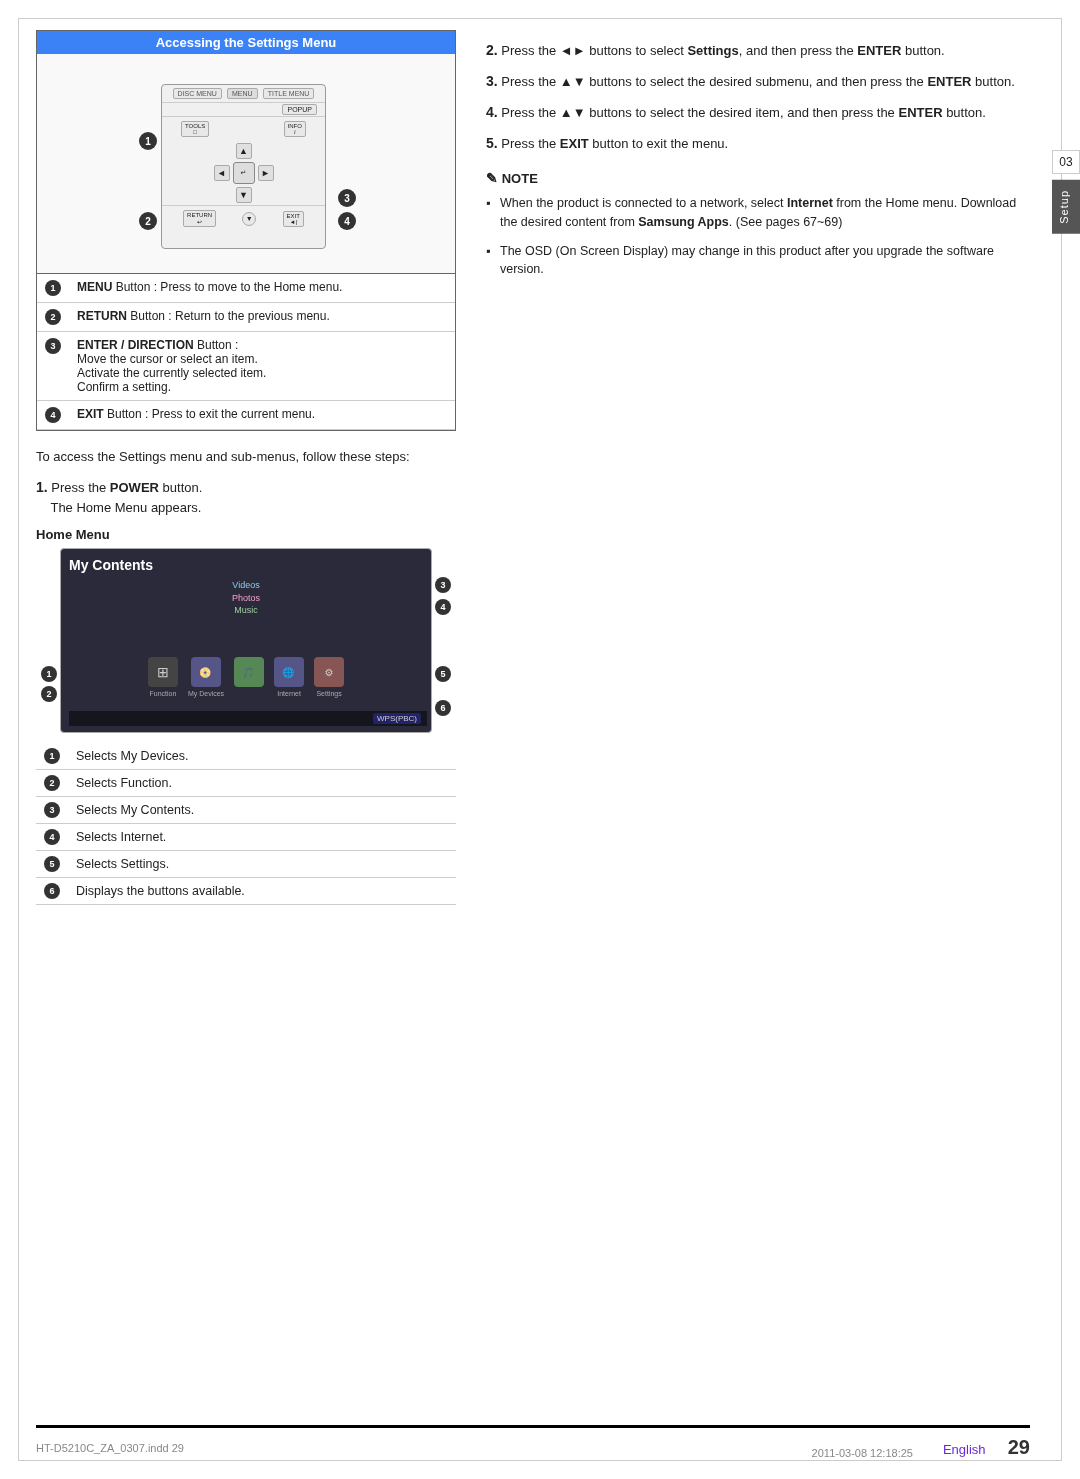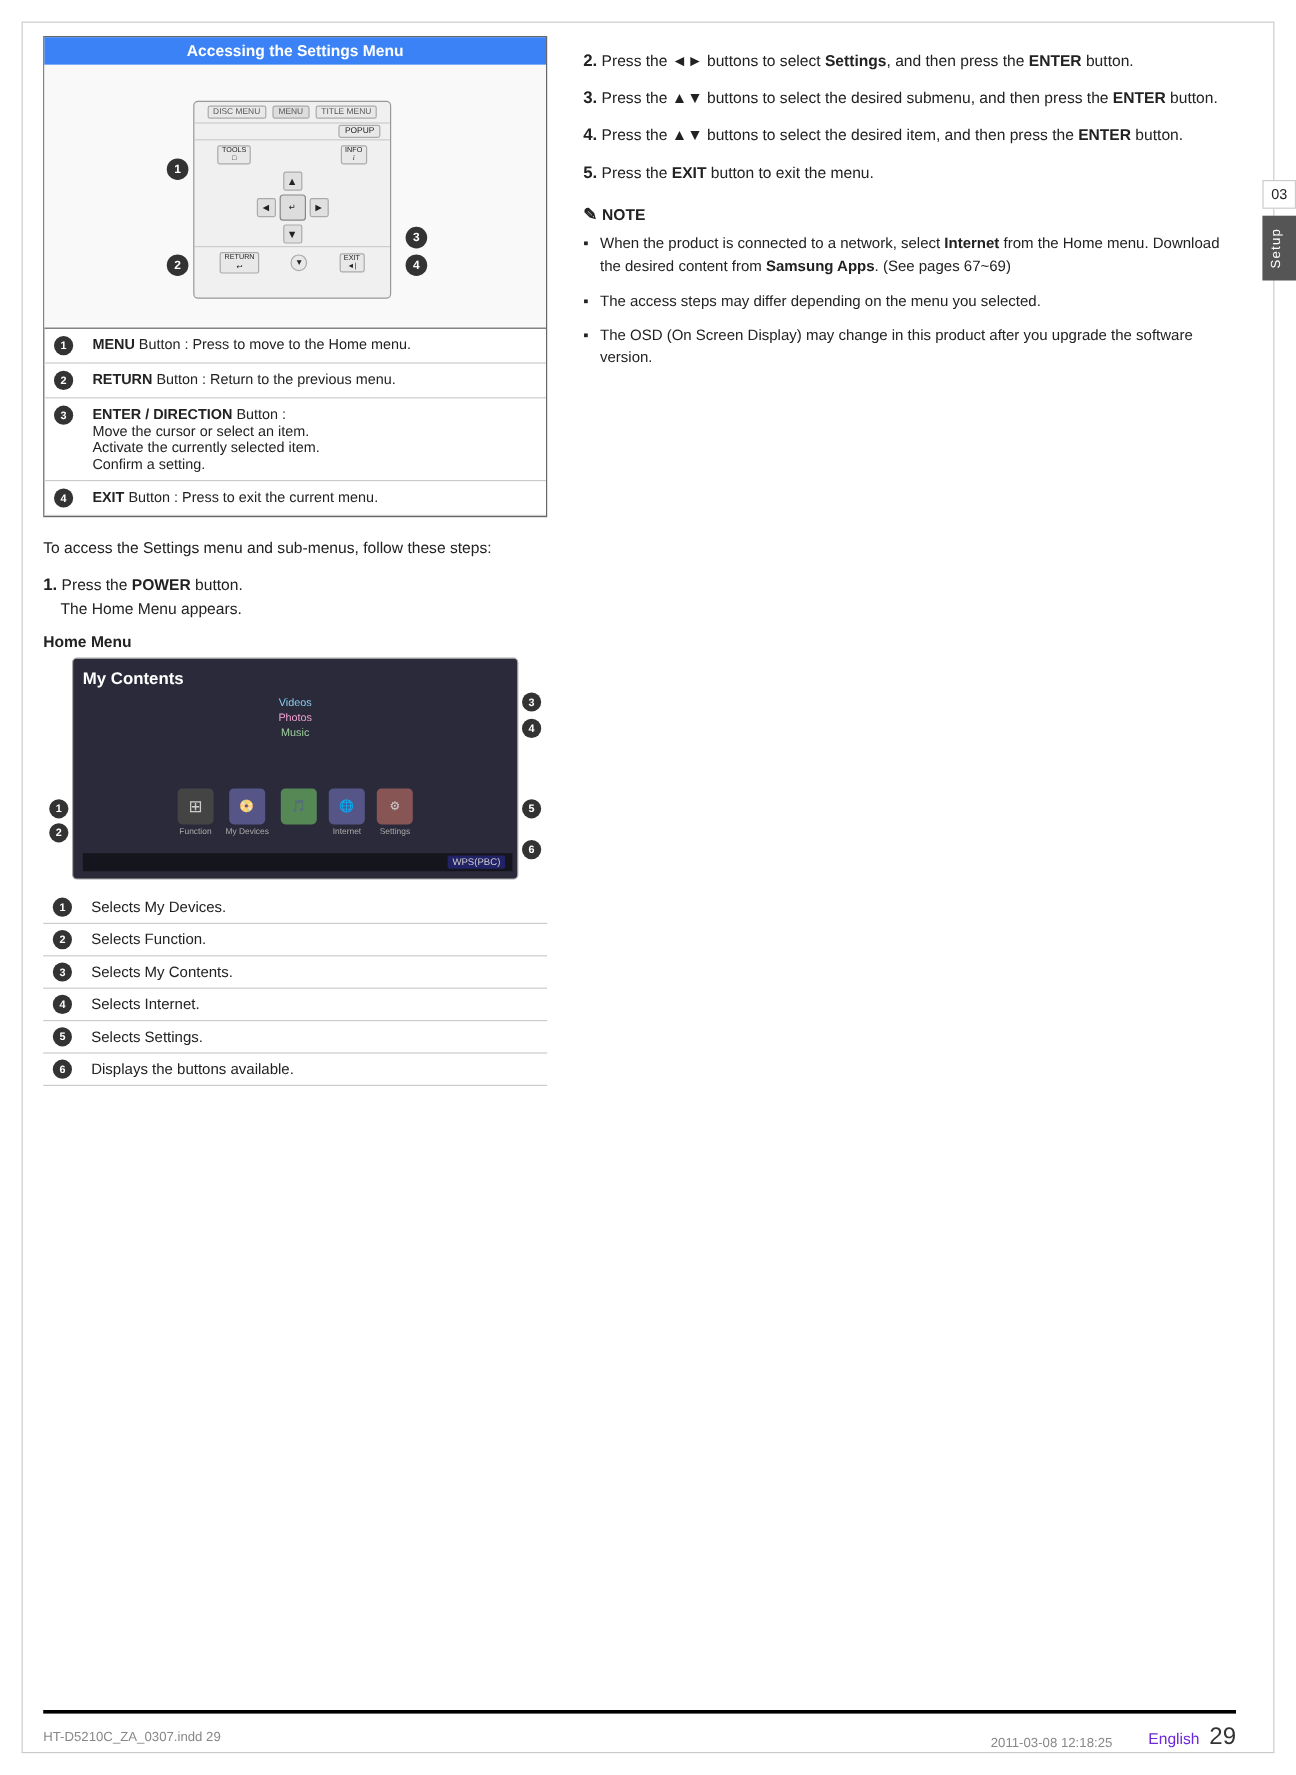--- a/index.html
+++ b/index.html
@@ -663,37 +663,33 @@
         <span>NOTE</span>
       </div>
       <ul class="note-list">
         <li>
           When the product is connected to a network,
           select <span class="bold">Internet</span> from the Home menu.
           Download the desired content from <span class="bold">Samsung
           Apps</span>. (See pages 67~69)
         </li>
         <li>
-          The access steps may differ depending on the
-          menu you selected.
-        </li>
-        <li>
           The OSD (On Screen Display) may change in
           this product after you upgrade the software
           version.
         </li>
       </ul>
     </div>
 
   </div>
 
 </div>
 
 <div class="footer">
   <span>HT-D5210C_ZA_0307.indd  29</span>
   <div style="display:flex;align-items:flex-end;gap:30px;">
     <span>2011-03-08     12:18:25</span>
     <span class="page-num">
       <span style="font-size:13px;font-weight:normal;color:#6d28d9;">English</span>
-      <span style="font-size:20px;font-weight:normal;margin-left:4px;">29</span>
+      <span style="font-size:20px;font-weight:bold;margin-left:18px;">29</span>
     </span>
   </div>
 </div>
 
 </body></html>

